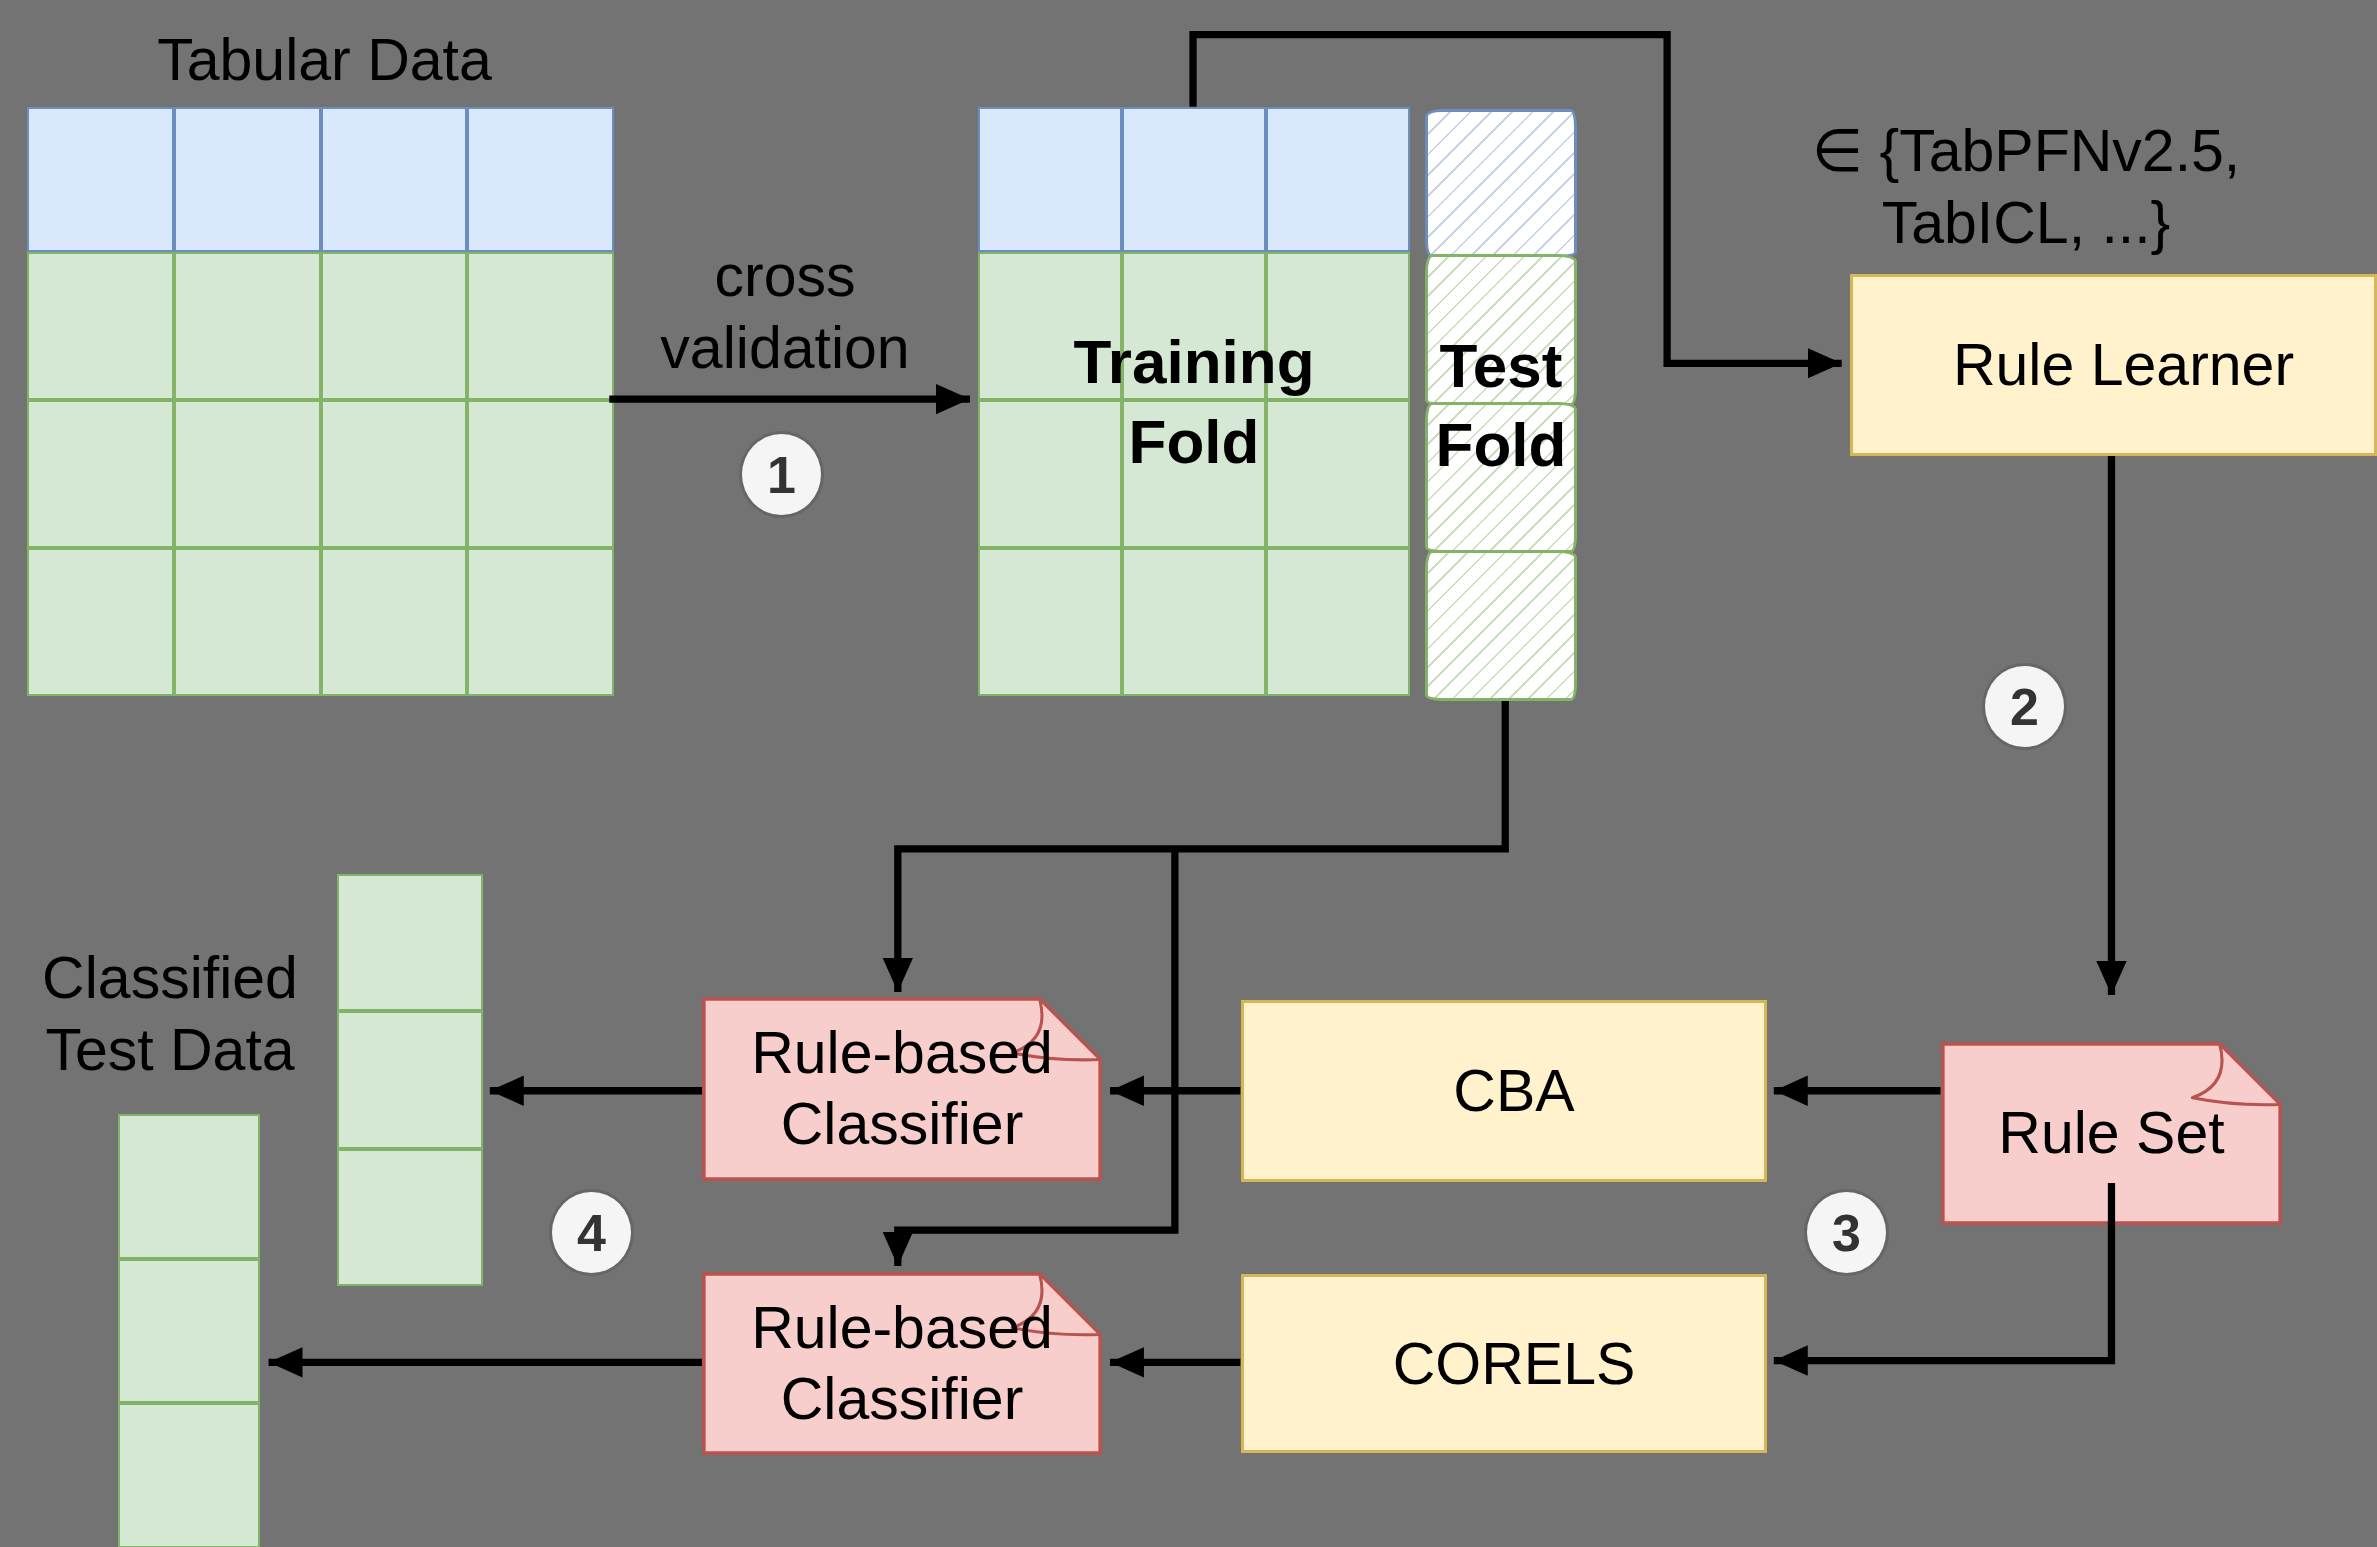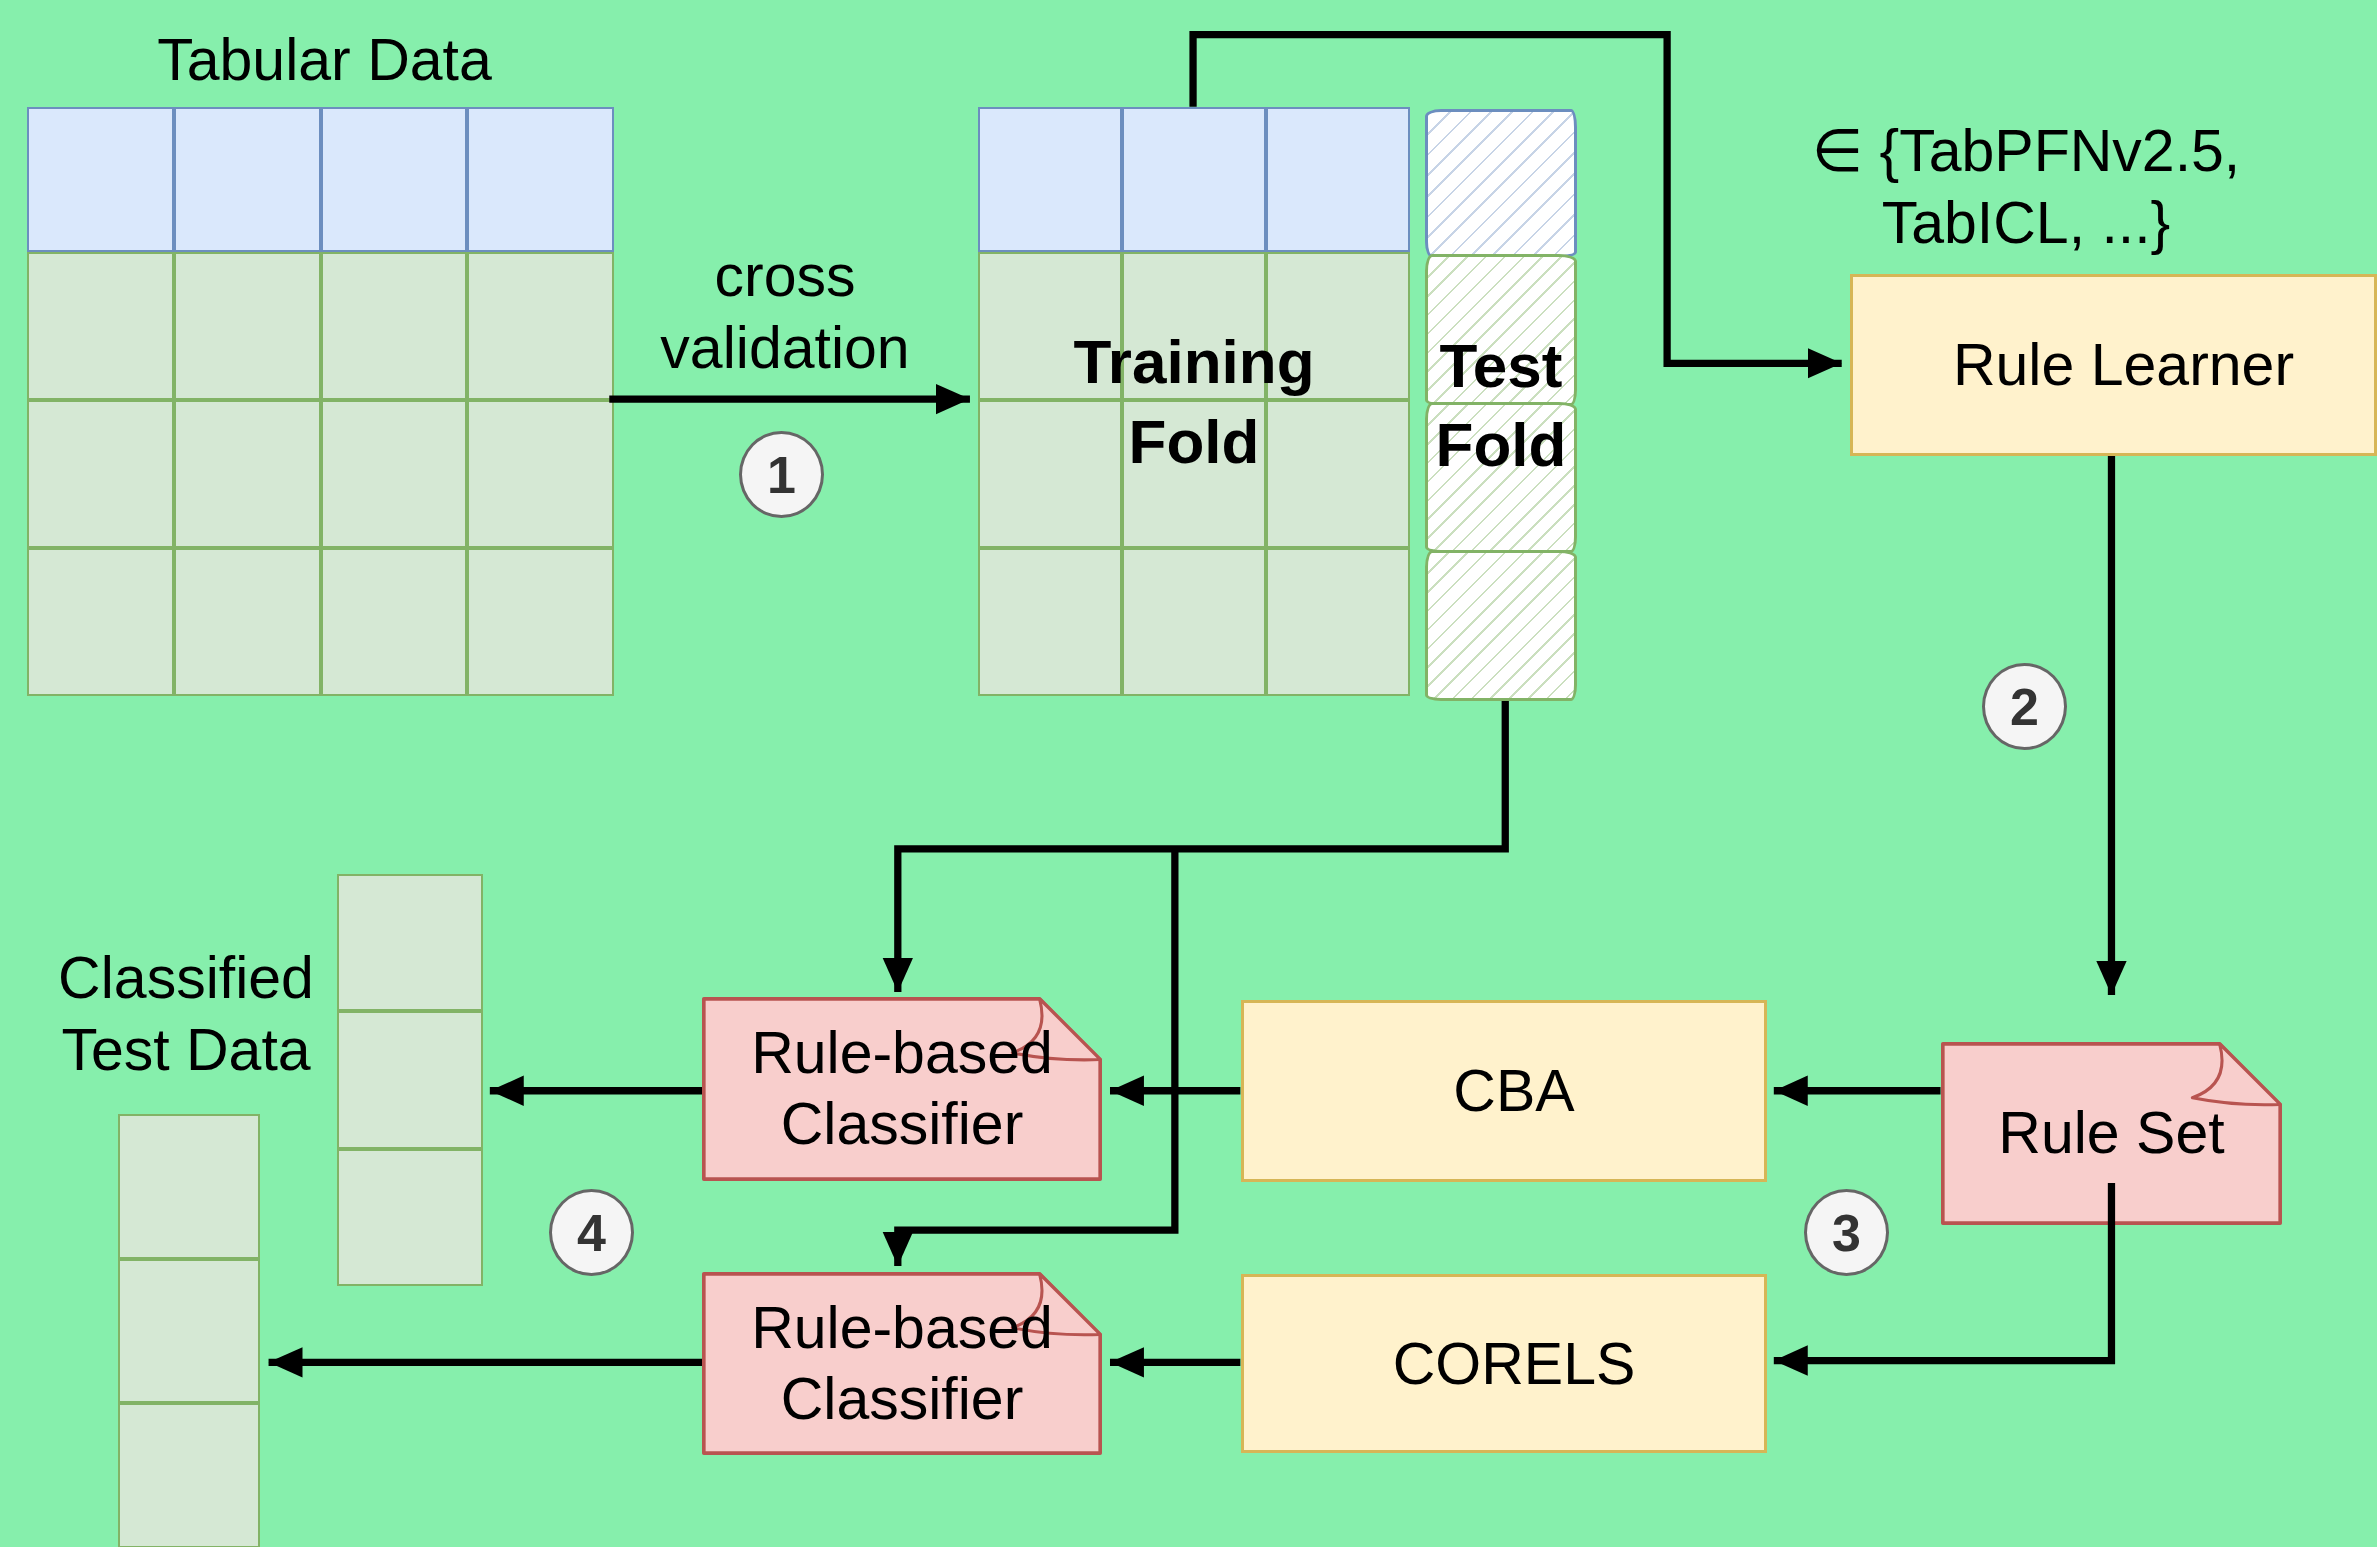--- a/index.html
+++ b/index.html
@@ -1,17 +1,17 @@
 <!DOCTYPE html>
 <html style="font-size:9.7px"><head>
 <meta charset="utf-8">
 <style>
   html,body{margin:0;padding:0;background:#ffffff;}
   .canvas{
-    position:relative;width:2377px;height:1548px;background:#86efac;overflow:hidden;
+    position:relative;width:2377px;height:1548px;background:#737373;overflow:hidden;
     font-family:"Liberation Sans","DejaVu Sans",sans-serif;color:#000;
   }
   .abs{position:absolute;}
 
   
   .tbl{display:grid;z-index:1;}
   .cell{border:2.4px solid;}
   .cell.blue{background:#dae8fc;border-color:#6c8ebf;}
   .cell.green{background:#d5e8d4;border-color:#82b366;}
 
@@ -158,21 +158,21 @@
       <path d="M557,3 Q575,70 512,92 Q582,106 657,103 Z" fill="#f8cecc" stroke="#b85450" stroke-width="5" stroke-linejoin="round"></path>
     </svg>
     <div class="ntext">
       <div>Rule-based</div>
       <div>Classifier</div>
     </div>
   </div>
 
   <div class="badge abs" style="left:549px;top:1189px;">4</div>
 
-  <div class="lbl abs" style="left:16px;top:939px;width:340px;height:152px;">
+  <div class="lbl abs" style="left:0px;top:939px;width:340px;height:152px;">
     <div>Classified</div>
     <div>Test Data</div>
   </div>
 
   <div class="tbl abs" style="left:337px;top:874px;width:146px;height:412px;grid-template-columns:1fr;grid-template-rows:repeat(3,1fr);">
     <div class="cell green"></div>
     <div class="cell green"></div>
     <div class="cell green"></div>
   </div>
 

